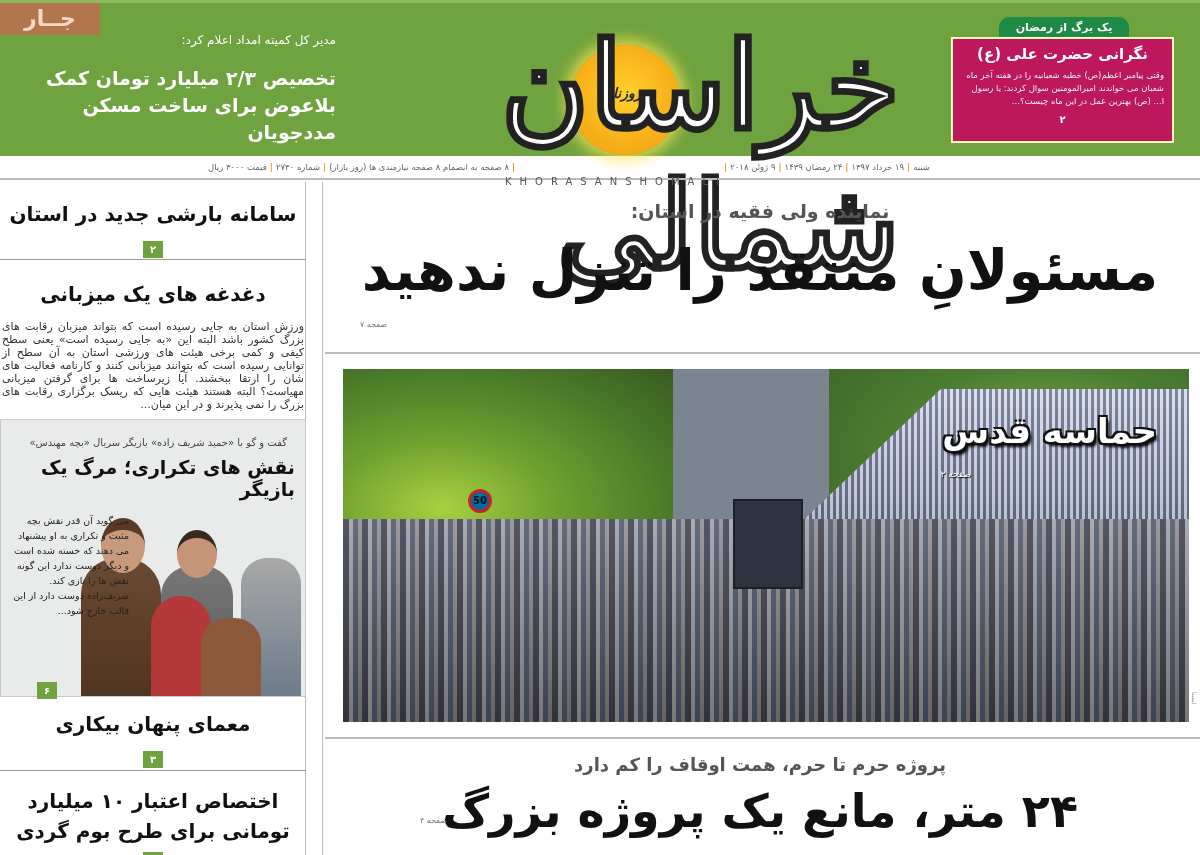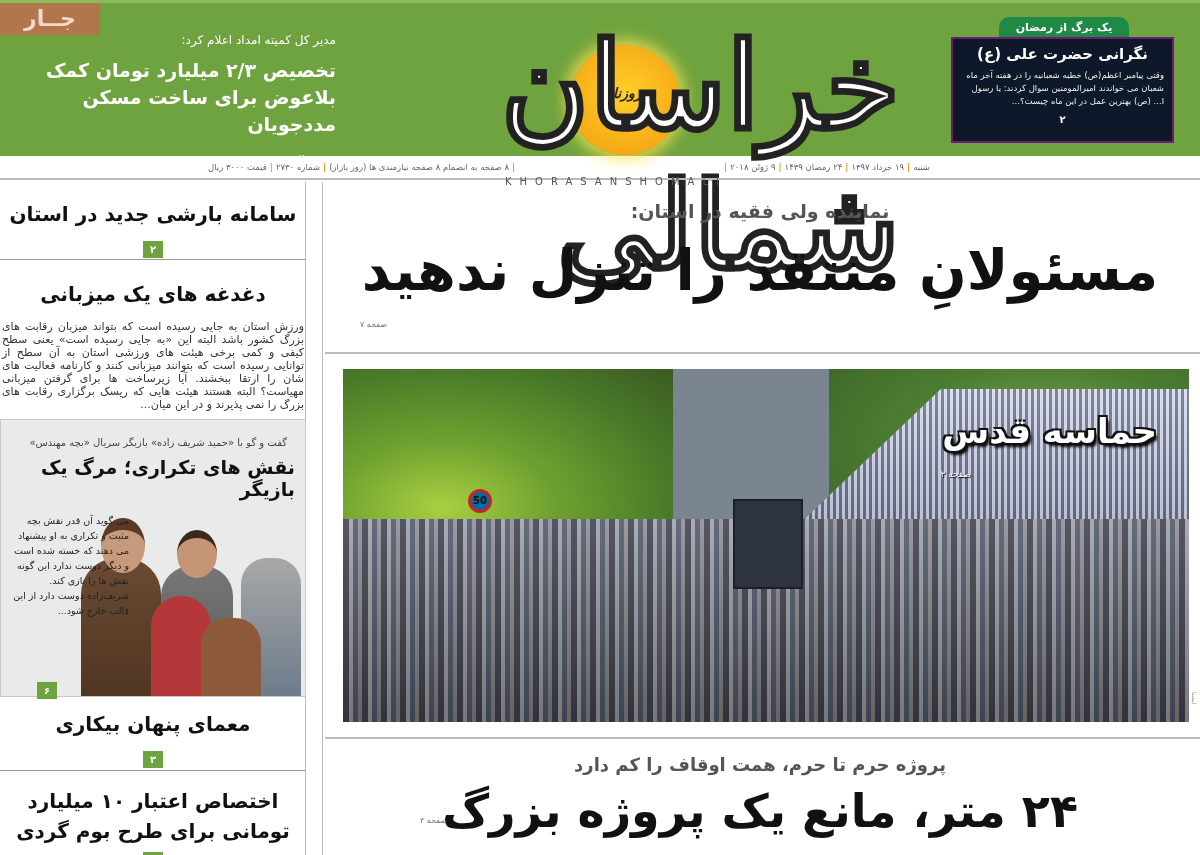--- a/index.html
+++ b/index.html
@@ -3,32 +3,32 @@
 <meta charset="utf-8">
 <style>
   * { box-sizing: border-box; margin: 0; padding: 0; }
   html, body { width: 1200px; height: 855px; overflow: hidden; background: #ffffff; }
   body { font-family: "DejaVu Sans", sans-serif; color: #1a1a1a; position: relative; }
 
   
   .masthead { position: absolute; left: 0; top: 0; width: 1200px; height: 156px; background: #6fa33f; border-top: 3px solid #8dbb5b; }
   .jar-badge { position: absolute; left: 0; top: 0; width: 100px; height: 32px; background: rgba(190,110,80,0.85); color: #f5d8c8; font-weight: bold; font-size: 22px; text-align: center; line-height: 32px; }
   .left-teaser { position: absolute; left: 36px; top: 30px; width: 300px; direction: rtl; text-align: right; color: #fff; }
-  .left-teaser .kicker { font-size: 12px; margin-bottom: 10px; }
+  .left-teaser .kicker { font-size: 12px; margin-bottom: 18px; }
   .left-teaser .headline { font-size: 19px; line-height: 27px; font-weight: bold; }
   .left-teaser .page-ref { font-size: 11px; margin-top: 14px; }
 
   .logo { position: absolute; left: 320px; top: 8px; width: 600px; height: 148px; }
   .logo-text { position: absolute; right: 20px; top: 5px; font-family: "DejaVu Serif", serif; font-size: 120px; font-weight: bold; color: #fff; -webkit-text-stroke: 3px #222; direction: rtl; line-height: 140px; letter-spacing: -4px; }
   .sun { position: absolute; left: 250px; top: 34px; width: 110px; height: 110px; border-radius: 50%; background: radial-gradient(circle at 50% 45%, #ffd02a 0%, #f7b019 60%, #f29c12 100%); box-shadow: 0 0 14px 6px rgba(255,230,80,0.7); }
   .sun-label { position: absolute; left: 278px; top: 74px; font-size: 14px; font-weight: bold; font-style: italic; color: #2a2a2a; direction: rtl; }
 
   .right-box { position: absolute; left: 951px; top: 14px; width: 223px; height: 126px; }
   .right-tab { position: absolute; left: 48px; top: 0; width: 130px; height: 26px; background: #1e8a45; border-radius: 10px 10px 0 0; color: #fff; font-size: 11px; font-weight: bold; text-align: center; line-height: 22px; direction: rtl; }
-  .right-panel { position: absolute; left: 0; top: 20px; width: 223px; height: 106px; background: #0f172a; border: 2px solid #701a75; padding: 6px 8px; direction: rtl; text-align: right; color: #fff; }
+  .right-panel { position: absolute; left: 0; top: 20px; width: 223px; height: 106px; background: #be185d; border: 2px solid #fef9c3; padding: 6px 8px; direction: rtl; text-align: right; color: #fff; }
   .right-panel .title { font-size: 15px; font-weight: bold; text-align: center; margin-bottom: 6px; }
   .right-panel .body { font-size: 8.5px; line-height: 13px; color: #e8f3e6; }
   .right-panel .num { font-size: 10px; text-align: center; margin-top: 6px; font-weight: bold; }
 
   
   .dateline { position: absolute; left: 0; top: 156px; width: 1200px; height: 24px; border-bottom: 2px solid #bbbbbb; direction: rtl; font-size: 8.5px; color: #666; }
   .dateline .right-part { position: absolute; right: 270px; top: 6px; white-space: nowrap; }
   .dateline .right-part span.sep, .dateline .left-part span.sep { color: #e0a020; margin: 0 3px; font-weight: bold; }
   .dateline .brand { position: absolute; left: 505px; top: 20px; direction: ltr; letter-spacing: 8px; font-size: 10px; color: #555; }
   .dateline .left-part { position: absolute; left: 208px; top: 6px; white-space: nowrap; }

